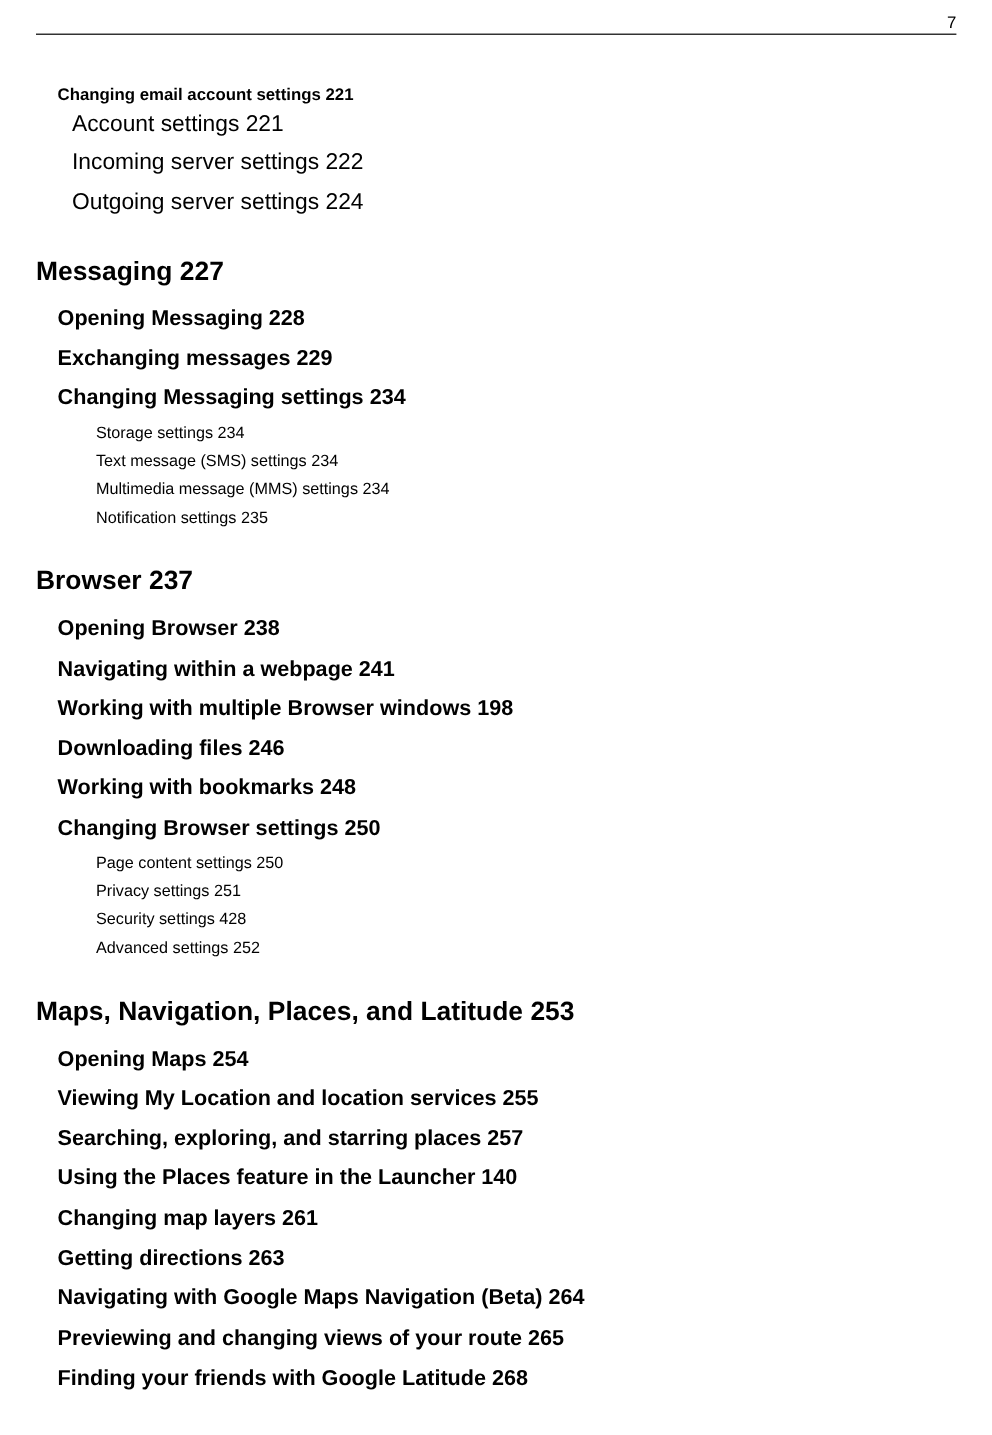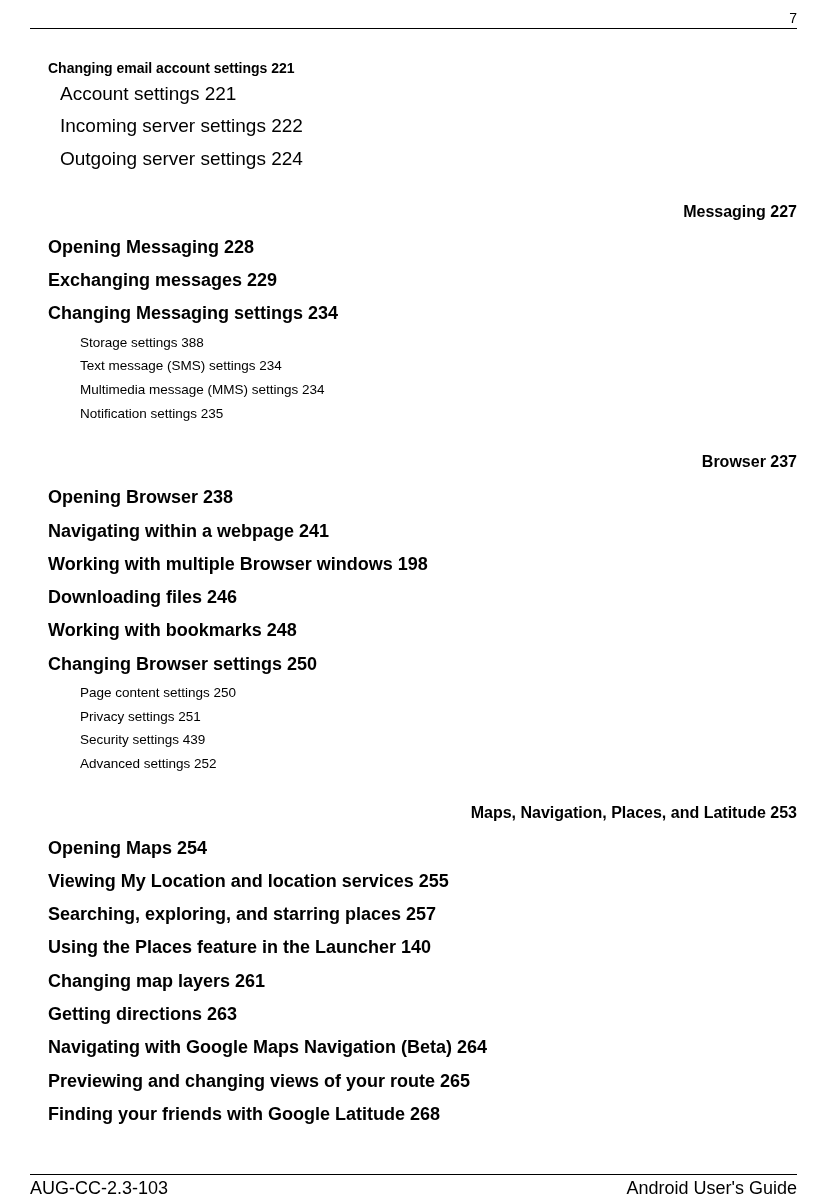--- a/index.html
+++ b/index.html
@@ -36,37 +36,37 @@
     }
 
     .content {
       padding: 40px 30px 60px 30px;
       margin-top: 20px;
     }
 
     
     .section-block {
       margin-bottom: 28px;
+      margin-top: 10px;
     }
 
     
     .sub-item {
       padding-left: 30px;
       font-size: 19px;
       line-height: 1.7;
       color: #000;
     }
 
     
     .heading-l1 {
-      font-size: 16px;
+      font-size: 22px;
       font-weight: bold;
       margin-bottom: 10px;
       margin-top: 24px;
-      text-align: right;
     }
 
     
     .heading-l2 {
       font-size: 18px;
       font-weight: bold;
       padding-left: 18px;
       line-height: 1.85;
     }
 
@@ -121,37 +121,37 @@
       <div class="sub-item">Incoming server settings 222</div>
       <div class="sub-item">Outgoing server settings 224</div>
     </div>
   </div>
 
   <div class="section-block">
     <div class="heading-l1">Messaging 227</div>
     <div class="heading-l2">Opening Messaging 228</div>
     <div class="heading-l2">Exchanging messages 229</div>
     <div class="heading-l2">Changing Messaging settings 234</div>
-    <div class="heading-l3">Storage settings 388</div>
+    <div class="heading-l3">Storage settings 234</div>
     <div class="heading-l3">Text message (SMS) settings 234</div>
     <div class="heading-l3">Multimedia message (MMS) settings 234</div>
     <div class="heading-l3">Notification settings 235</div>
   </div>
 
   <div class="section-block">
     <div class="heading-l1">Browser 237</div>
     <div class="heading-l2">Opening Browser 238</div>
     <div class="heading-l2">Navigating within a webpage 241</div>
     <div class="heading-l2">Working with multiple Browser windows 198</div>
     <div class="heading-l2">Downloading files 246</div>
     <div class="heading-l2">Working with bookmarks 248</div>
     <div class="heading-l2">Changing Browser settings 250</div>
     <div class="heading-l3">Page content settings 250</div>
     <div class="heading-l3">Privacy settings 251</div>
-    <div class="heading-l3">Security settings 439</div>
+    <div class="heading-l3">Security settings 428</div>
     <div class="heading-l3">Advanced settings 252</div>
   </div>
 
   <div class="section-block">
     <div class="heading-l1">Maps, Navigation, Places, and Latitude 253</div>
     <div class="heading-l2">Opening Maps 254</div>
     <div class="heading-l2">Viewing My Location and location services 255</div>
     <div class="heading-l2">Searching, exploring, and starring places 257</div>
     <div class="heading-l2">Using the Places feature in the Launcher 140</div>
     <div class="heading-l2">Changing map layers 261</div>

